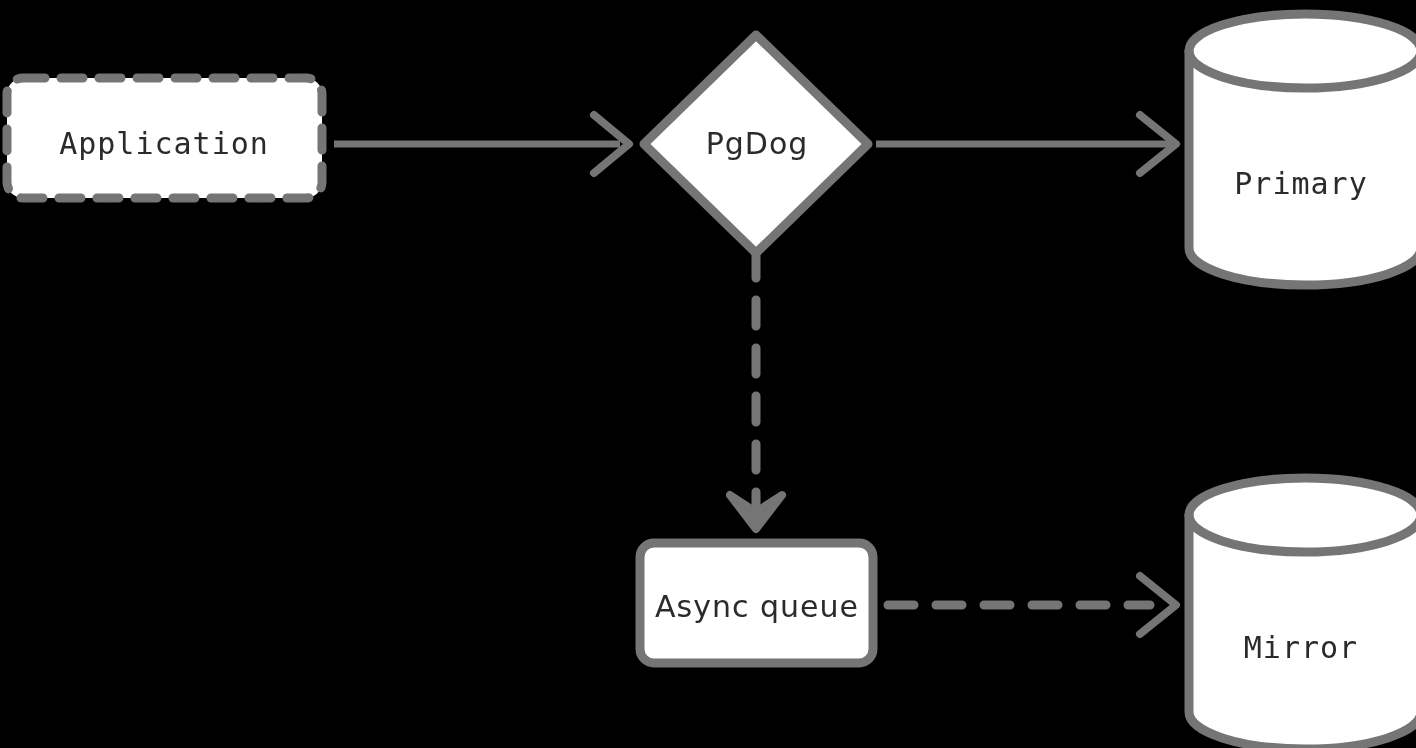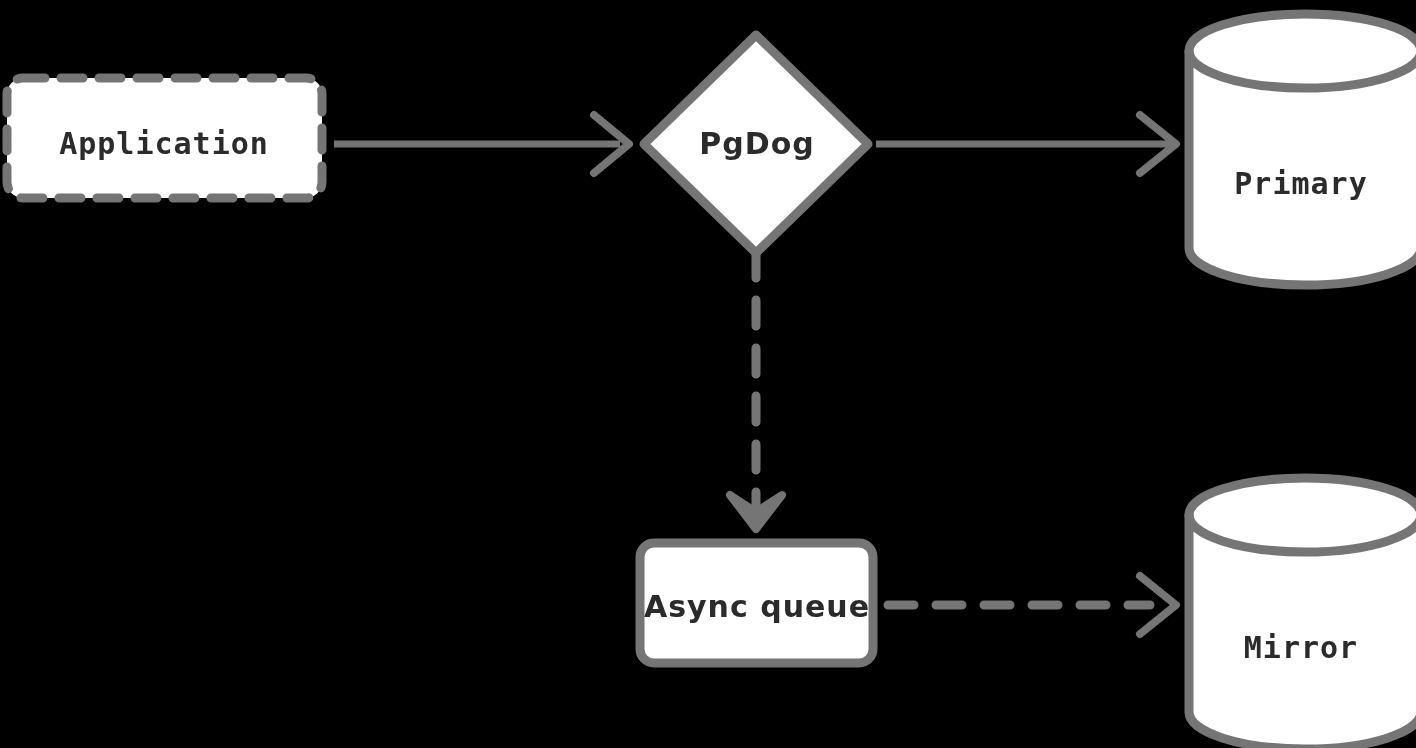--- a/index.html
+++ b/index.html
@@ -7,21 +7,20 @@
     padding: 0;
     background: #000000;
   }
   #diagram-root {
     position: relative;
     width: 1416px;
     height: 748px;
     background: #000000;
     overflow: hidden;
     font-family: "DejaVu Sans Mono", "Liberation Mono", monospace;
-    font-weight: bold;
   }
   svg.diagram-canvas {
     position: absolute;
     top: 0;
     left: 0;
     width: 1416px;
     height: 748px;
     display: block;
   }
   .node-label {

